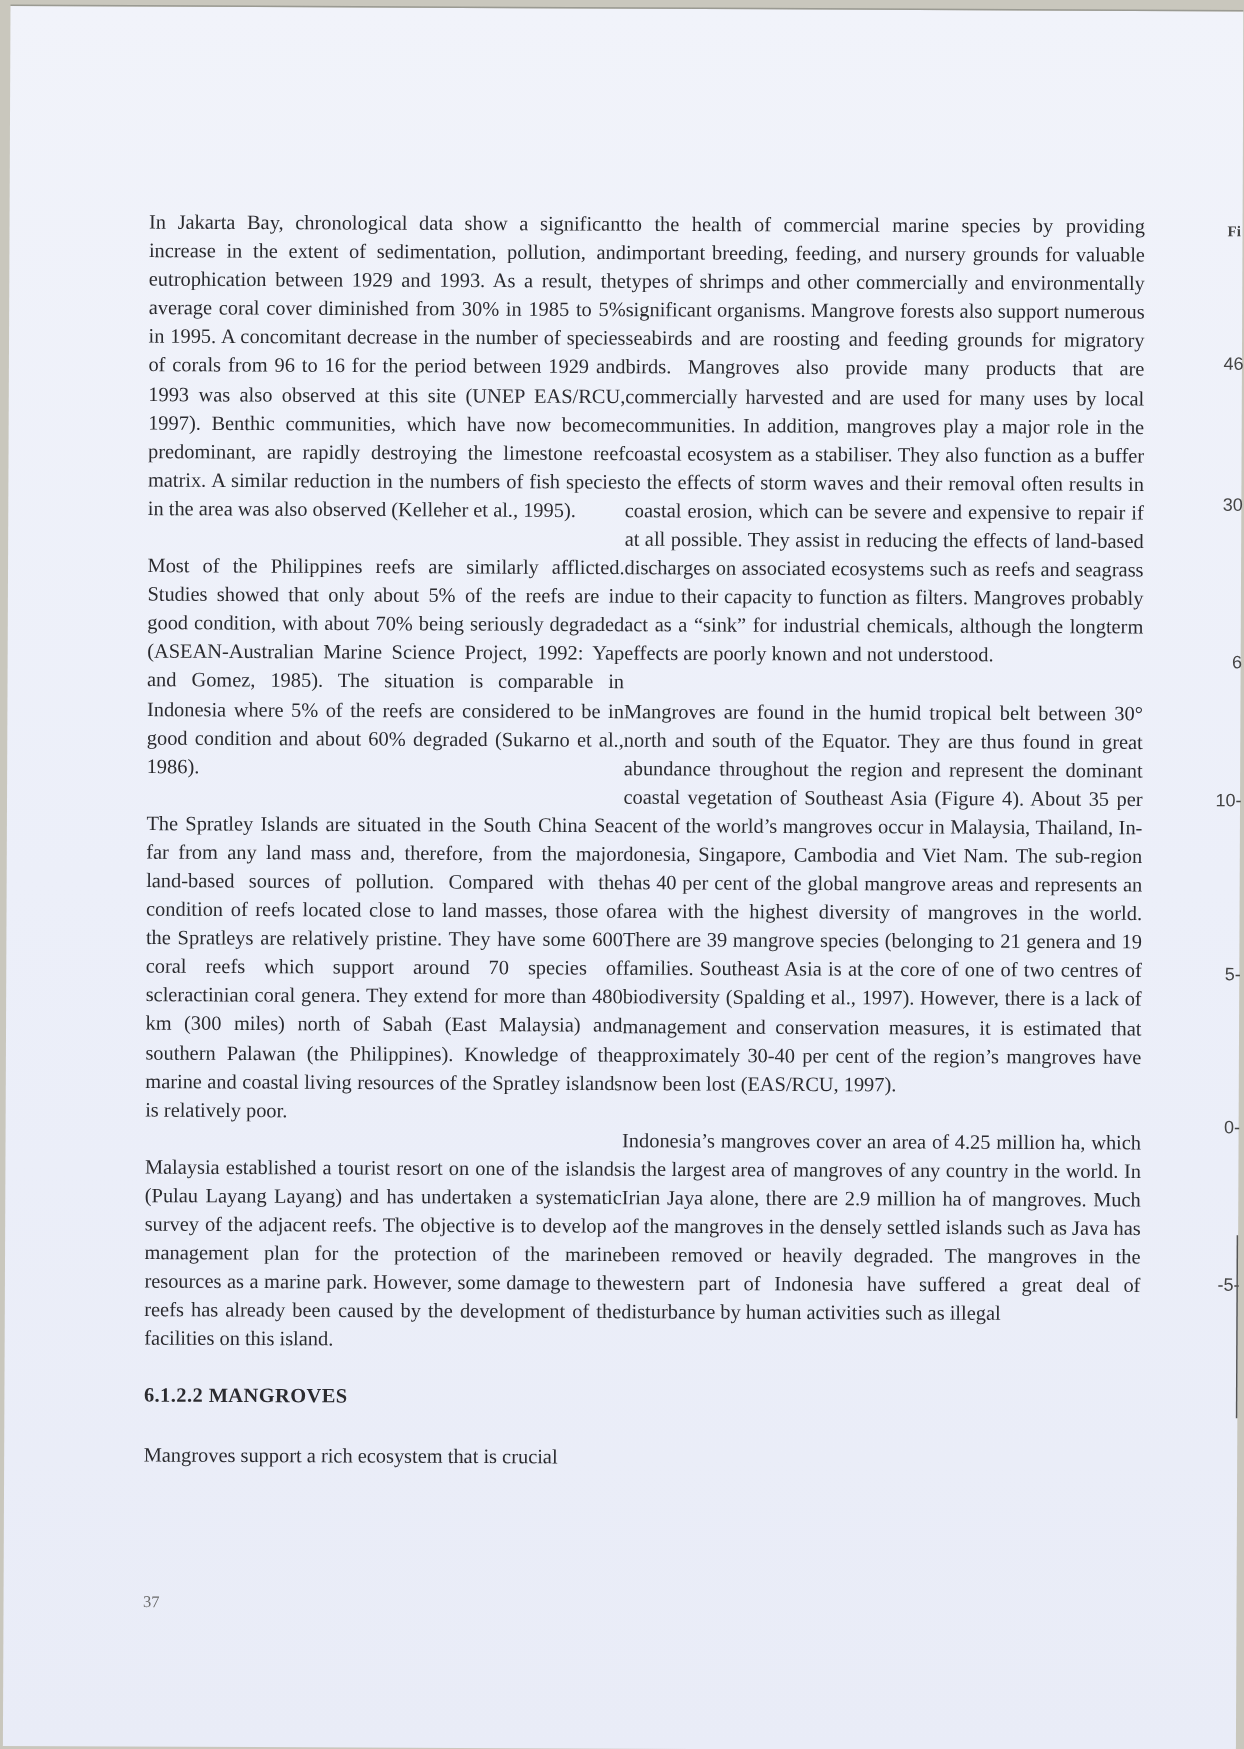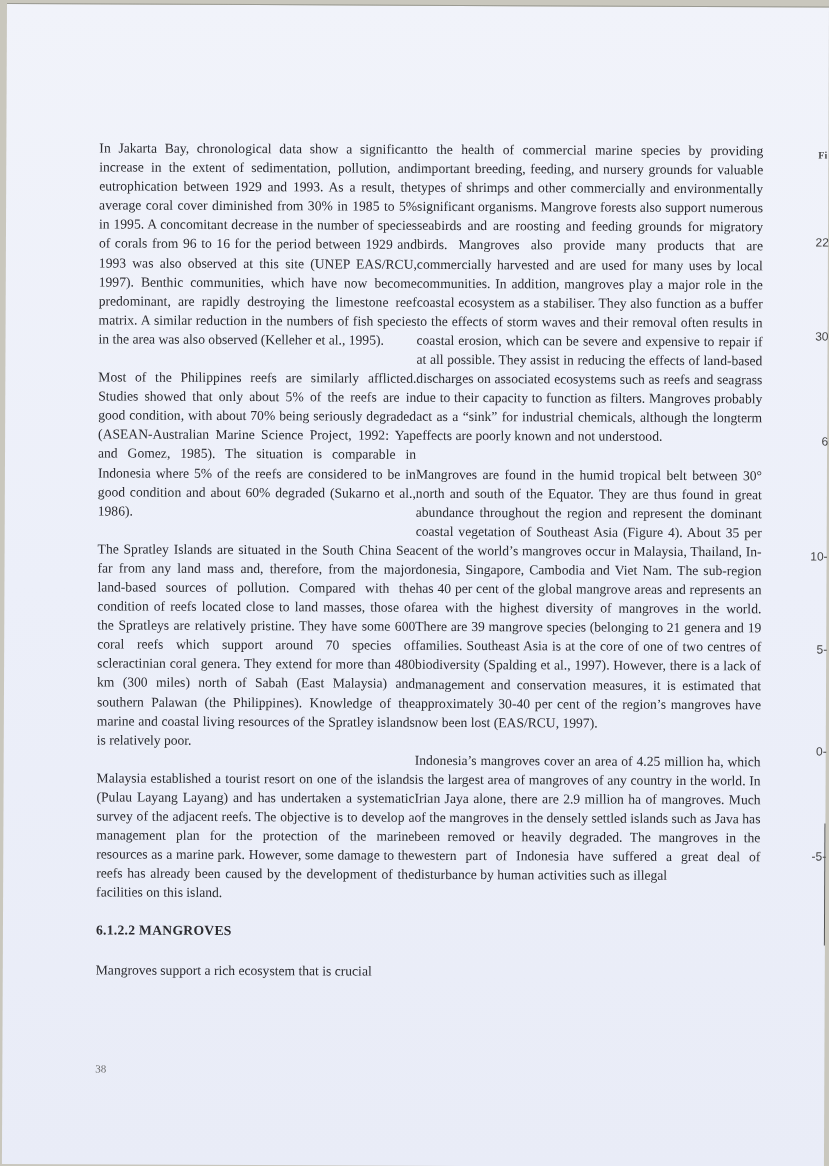--- a/index.html
+++ b/index.html
@@ -67,27 +67,27 @@
   </div>
 
   <div class="margin-dash">-</div>
 
   <div class="col col-right">
     <p>to the health of commercial marine species by pro­viding important breeding, feeding, and nursery grounds for valuable types of shrimps and other com­mercially and environmentally significant organisms. Mangrove forests also support numerous seabirds and are roosting and feeding grounds for migratory birds. Mangroves also provide many products that are commercially harvested and are used for many uses by local communities. In addition, mangroves play a major role in the coastal ecosystem as a stabi­liser. They also function as a buffer to the effects of storm waves and their removal often results in coastal erosion, which can be severe and expensive to re­pair if at all possible. They assist in reducing the ef­fects of land-based discharges on associated eco­systems such as reefs and seagrass due to their ca­pacity to function as filters. Mangroves probably act as a “sink” for industrial chemicals, although the long­term effects are poorly known and not understood.</p>
     <p>Mangroves are found in the humid tropical belt be­tween 30° north and south of the Equator. They are thus found in great abundance throughout the region and represent the dominant coastal vegetation of Southeast Asia (Figure 4). About 35 per cent of the world’s mangroves occur in Malaysia, Thailand, In­donesia, Singapore, Cambodia and Viet Nam. The sub-region has 40 per cent of the global mangrove areas and represents an area with the highest diver­sity of mangroves in the world. There are 39 man­grove species (belonging to 21 genera and 19 fami­lies. Southeast Asia is at the core of one of two cen­tres of biodiversity (Spalding et al., 1997). However, there is a lack of management and conservation measures, it is estimated that approximately 30-40 per cent of the region’s mangroves have now been lost (EAS/RCU, 1997).</p>
     <p>Indonesia’s mangroves cover an area of 4.25 million ha, which is the largest area of mangroves of any country in the world. In Irian Jaya alone, there are 2.9 million ha of mangroves. Much of the mangroves in the densely settled islands such as Java has been removed or heavily degraded. The mangroves in the western part of Indonesia have suffered a great deal of disturbance by human activities such as illegal</p>
   </div>
 
-  <div class="page-num">38</div>
+  <div class="page-num">37</div>
 
   <div class="fig-fragment">
     <div class="fig-label">Fi</div>
-    <div class="tick" style="top:88px">22</div>
+    <div class="tick" style="top:88px">46</div>
     <div class="tick" style="top:182px">30</div>
     <div class="tick" style="top:287px">6</div>
-    <div class="tick" style="top:402px">10-</div>
+    <div class="tick" style="top:379px">10-</div>
     <div class="tick" style="top:495px">5-</div>
     <div class="tick" style="top:597px">0-</div>
     <div class="tick" style="top:702px">-5-</div>
     <div class="axis-line"></div>
   </div>
 
 </div>
 
 </body></html>

